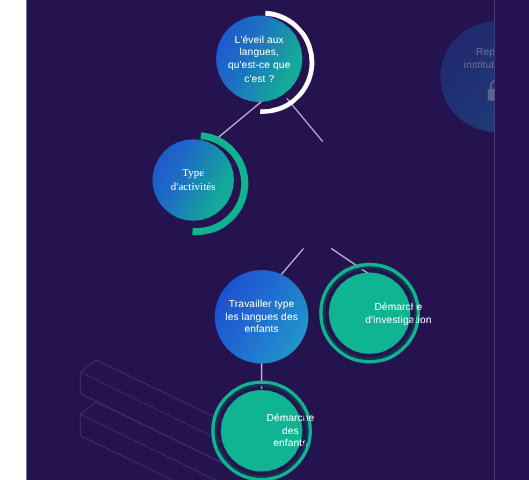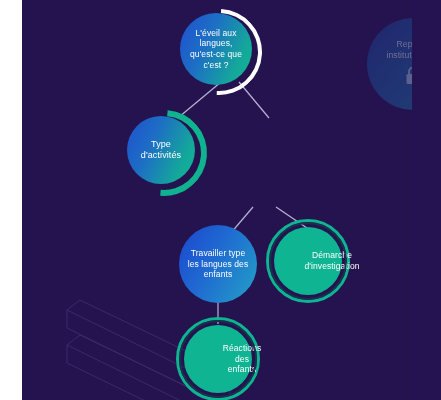--- a/index.html
+++ b/index.html
@@ -139,21 +139,21 @@
     color: #cfd8e8;
   }
   .lock-icon {
     position: relative;
     z-index: 3;
     margin-top: 6px;
     opacity: .75;
   }
 
   .t10 { font-size: 8.5px; }
-  .t11 { font-size: 9px; }
+  .t11 { font-size: 9px; font-family: Liberation Serif, serif; }
 </style>
 </head>
 <body>
 
 <div id="app">
 
   <div class="canvas-right-strip"></div>
   <div class="canvas-divider"></div>
 
   <div class="canvas">
@@ -194,21 +194,21 @@
 
     <div class="node fill-teal" style="left:252px; top:227px; width:68px; height:68px;">
       <div class="arc ring-dark" style="left:-5px; top:-5px; width:78px; height:78px;"></div>
       <div class="arc ring-teal-out" style="left:-8px; top:-8px; width:84px; height:84px;"></div>
       <span class="node-label t10">Démarche d'investigation</span>
     </div>
 
     <div class="node fill-teal" style="left:162px; top:325px; width:68px; height:68px;">
       <div class="arc ring-dark" style="left:-5px; top:-5px; width:78px; height:78px;"></div>
       <div class="arc ring-teal-out" style="left:-8px; top:-8px; width:84px; height:84px;"></div>
-      <span class="node-label t10">Réactions des enfants</span>
+      <span class="node-label t10">Démarche des enfants</span>
     </div>
 
     <div class="node node-locked" style="left:345px; top:18px; width:92px; height:92px;">
       <span class="node-label t10">Repères institutionnels</span>
       <span class="lock-icon">
         <svg width="16" height="19" viewBox="0 0 16 19" fill="none">
           <path d="M4 8V5.5a4 4 0 0 1 8 0V8" stroke="#cfe0ea" stroke-width="1.8" fill="none"></path>
           <rect x="1.5" y="8" width="13" height="10" rx="1.6" fill="#cfe0ea"></rect>
         </svg>
       </span>

